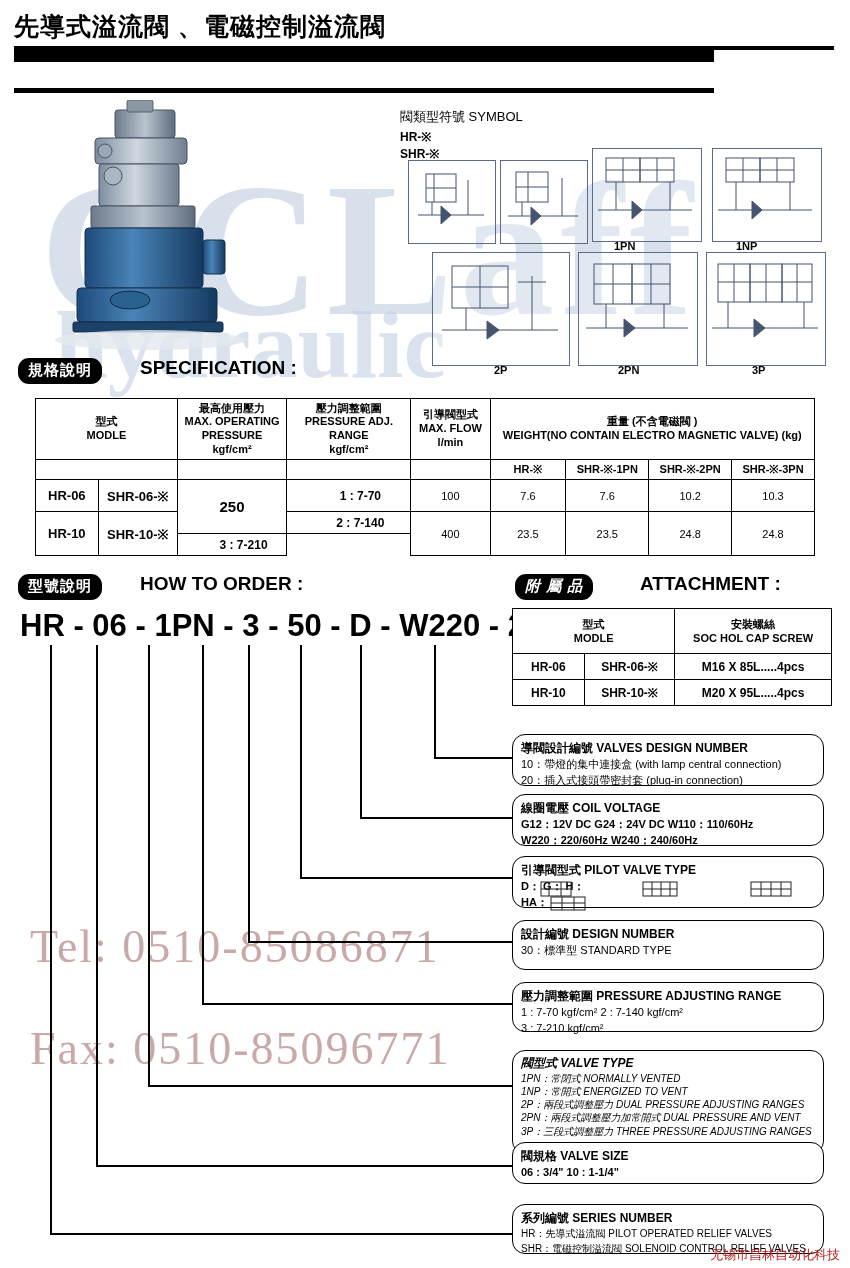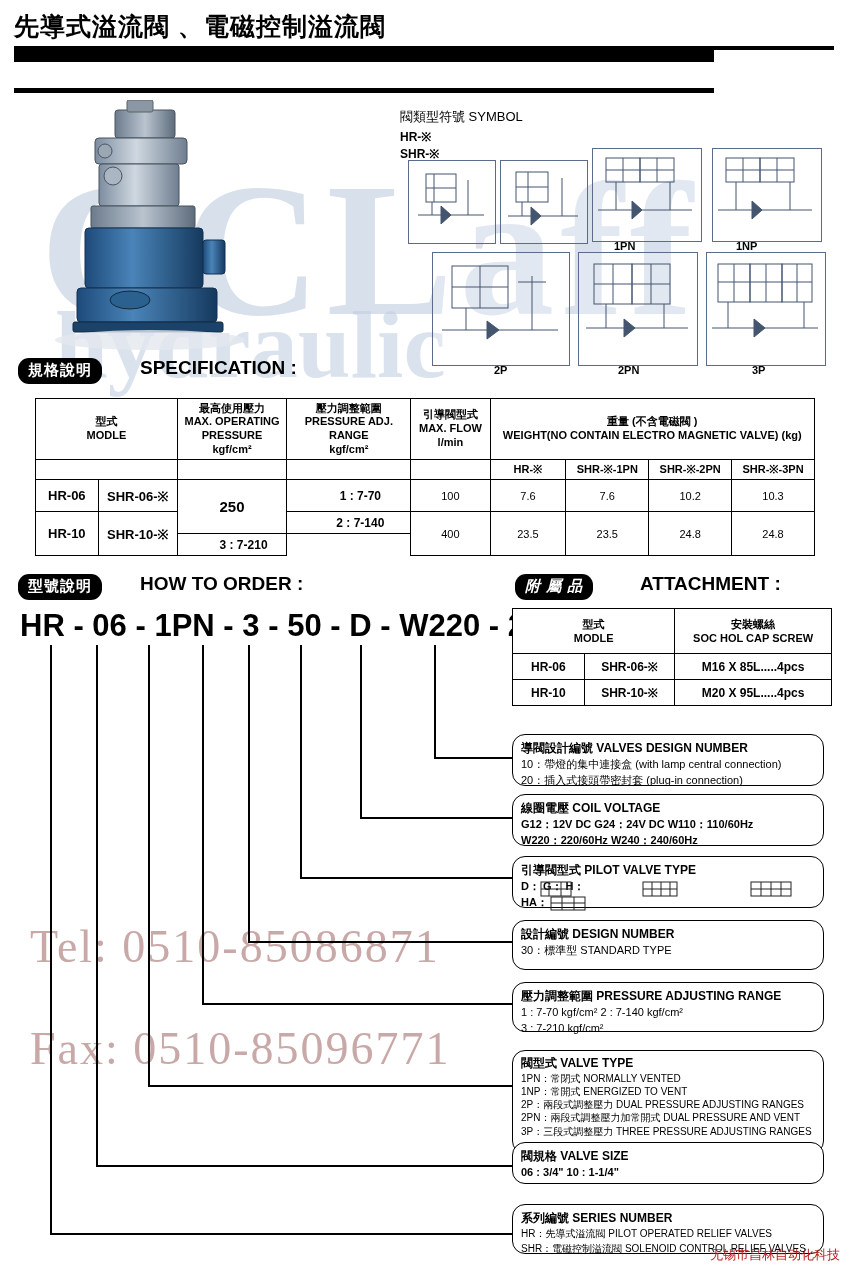--- a/index.html
+++ b/index.html
@@ -429,21 +429,21 @@
   <div class="t">設計編號  DESIGN NUMBER</div>
   <div>30：標準型  STANDARD TYPE</div>
 </div>
 
 <div class="cbox" style="top:982px;height:50px;">
   <div class="t">壓力調整範圍 PRESSURE ADJUSTING RANGE</div>
   <div>1 : 7-70 kgf/cm²            2 : 7-140 kgf/cm²</div>
   <div>3 : 7-210 kgf/cm²</div>
 </div>
 
-<div class="cbox" style="top:1050px;height:104px;line-height:1.32;">
+<div class="cbox" style="top:1050px;height:104px;line-height:1.32;font-style:italic;">
   <div class="t">閥型式  VALVE TYPE</div>
   <div class="tiny">1PN：常閉式  NORMALLY VENTED</div>
   <div class="tiny">1NP：常開式  ENERGIZED TO VENT</div>
   <div class="tiny">2P：兩段式調整壓力  DUAL PRESSURE ADJUSTING RANGES</div>
   <div class="tiny">2PN：兩段式調整壓力加常開式  DUAL PRESSURE AND VENT</div>
   <div class="tiny">3P：三段式調整壓力  THREE PRESSURE ADJUSTING RANGES</div>
 </div>
 
 <div class="cbox" style="top:1142px;height:42px;">
   <div class="t">閥規格  VALVE SIZE</div>

